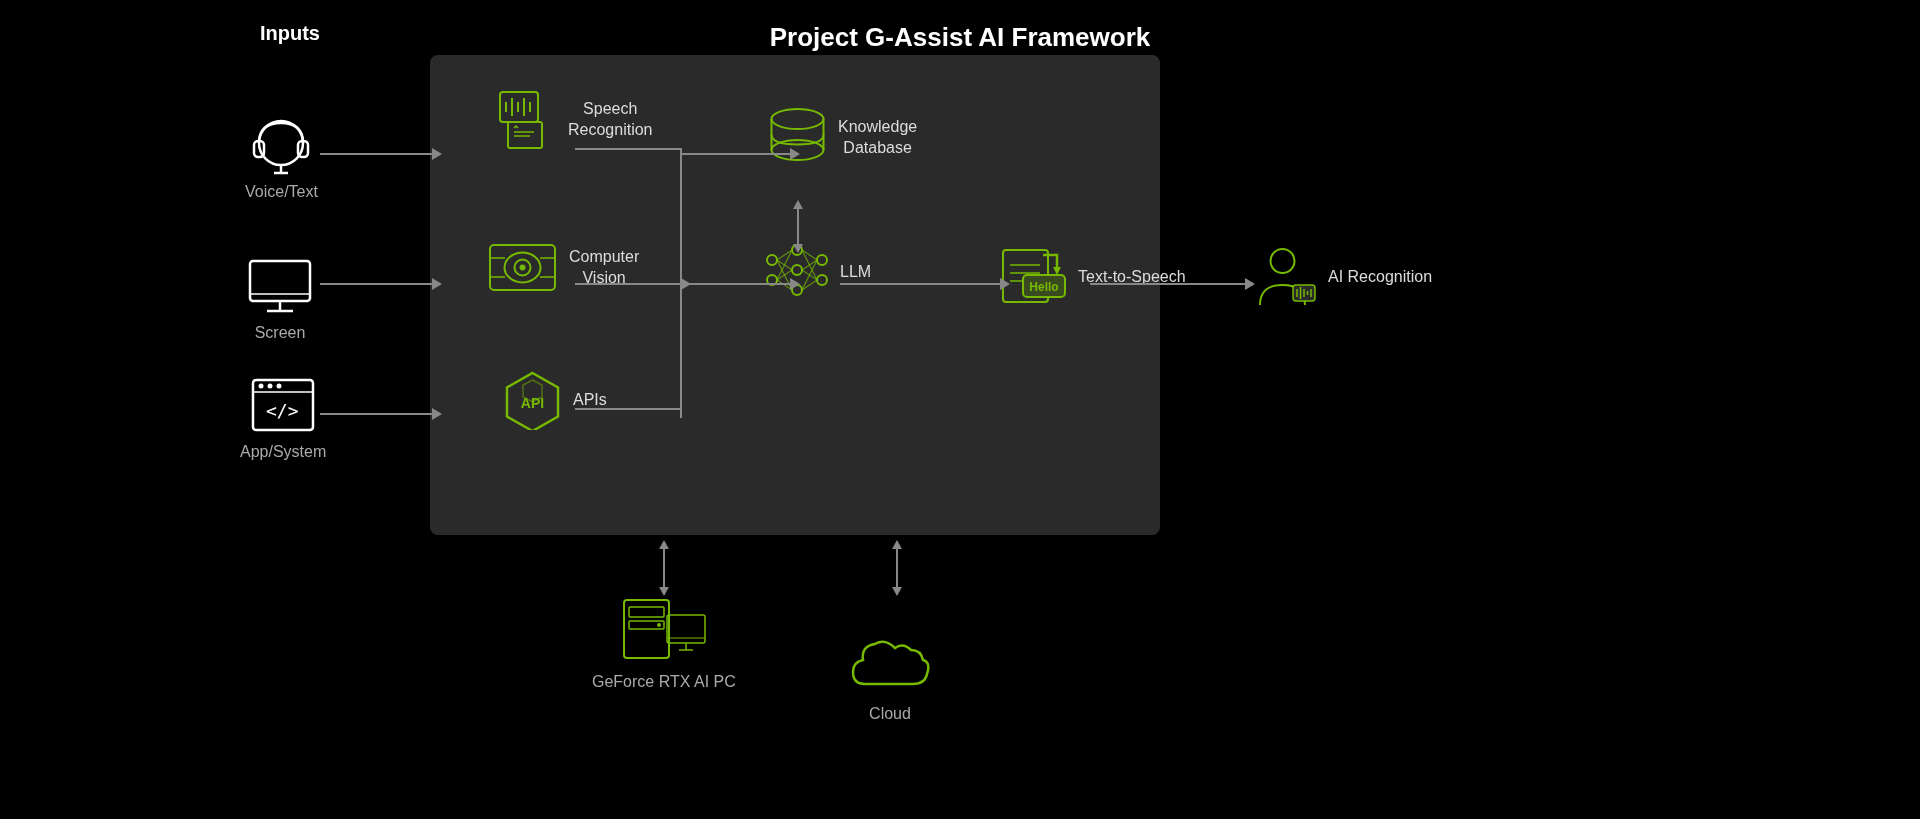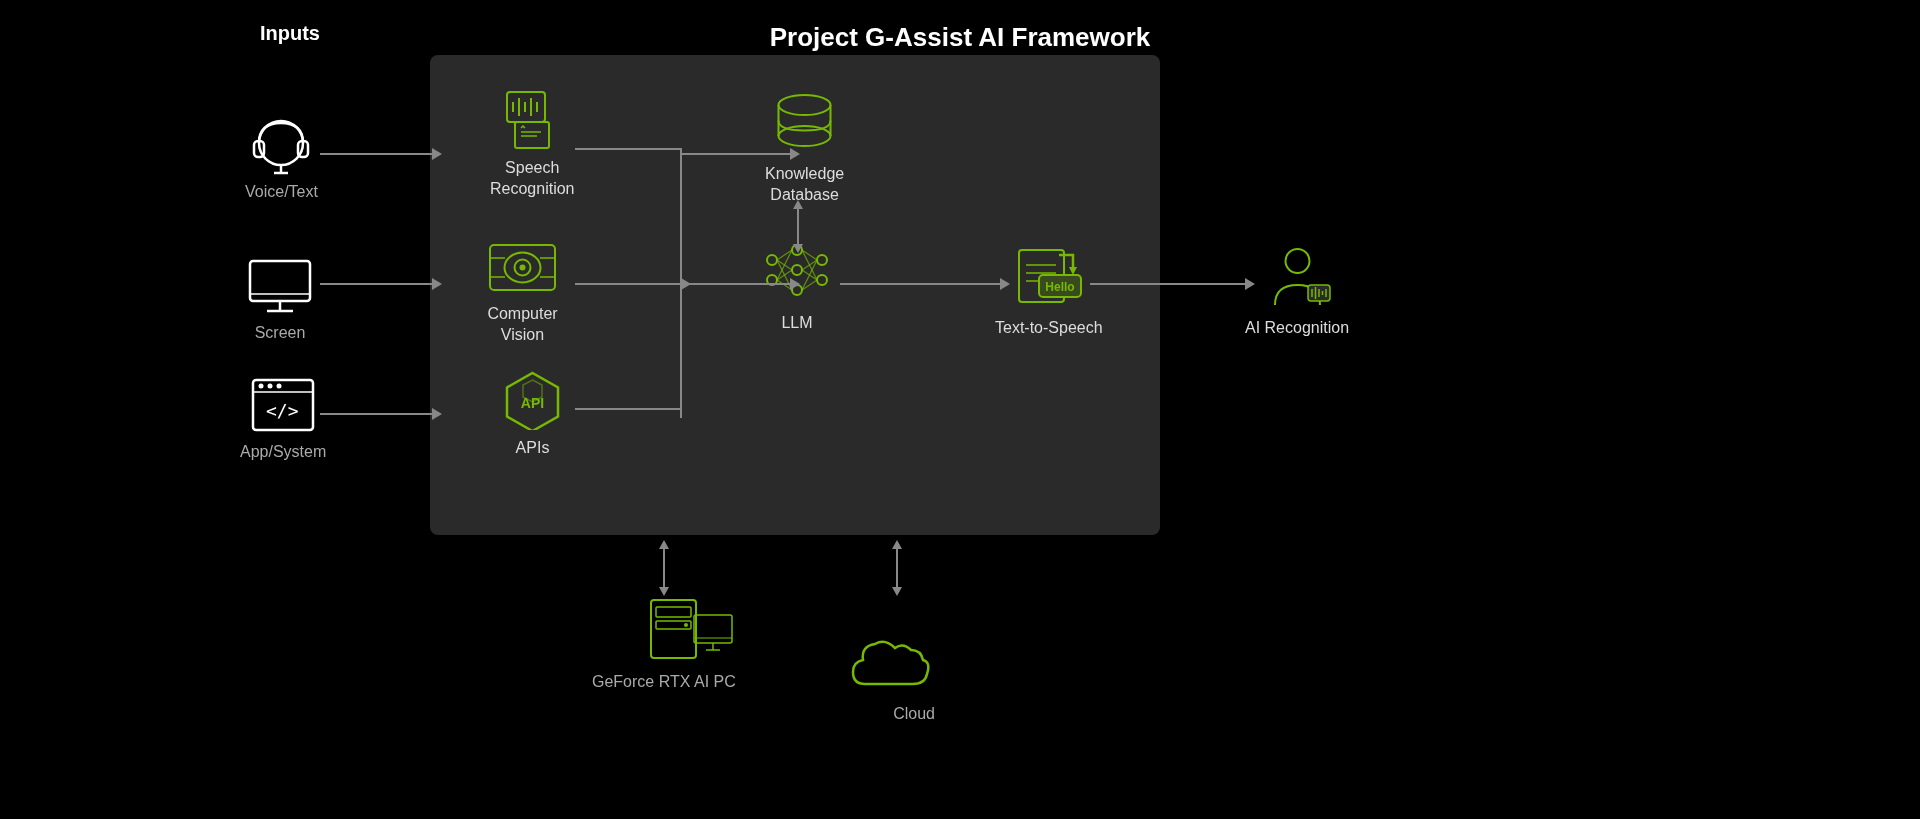--- a/index.html
+++ b/index.html
@@ -81,21 +81,21 @@
       height: 0;
       border-top: 6px solid transparent;
       border-bottom: 6px solid transparent;
       border-left: 10px solid #888;
     }
 
     
     .component {
       position: absolute;
       display: flex;
-      flex-direction: column;
+      flex-direction: row;
       align-items: center;
       gap: 8px;
     }
 
     .component .label {
       font-size: 16px;
       color: #ddd;
       text-align: center;
       line-height: 1.3;
     }
@@ -103,21 +103,21 @@
     
     svg {
       display: block;
     }
 
     
     .bottom-item {
       position: absolute;
       display: flex;
       flex-direction: column;
-      align-items: flex-end;
+      align-items: center;
       gap: 8px;
     }
 
     .bottom-item .label {
       font-size: 16px;
       color: #aaa;
       text-align: center;
     }
 
     
@@ -223,21 +223,21 @@
   <svg width="65" height="60" viewBox="0 0 65 60">
 
     <polygon points="32.5,3 58,17.5 58,46.5 32.5,61 7,46.5 7,17.5" stroke="#76b900" stroke-width="2.5" fill="none"></polygon>
     <text x="32.5" y="38" font-size="14" fill="#76b900" font-family="Arial" font-weight="bold" text-anchor="middle">API</text>
 
     <polygon points="32.5,10 42,15 42,27 32.5,32 23,27 23,15" stroke="#76b900" stroke-width="1.5" fill="none" opacity="0.5"></polygon>
   </svg>
   <span class="label">APIs</span>
 </div>
 
-<div class="component" style="position:absolute; top:91px; left:765px;">
+<div class="component" style="position:absolute; top:105px; left:765px;">
   <svg width="65" height="65" viewBox="0 0 65 65">
     <ellipse cx="32.5" cy="14" rx="26" ry="10" stroke="#76b900" stroke-width="2" fill="none"></ellipse>
     <line x1="6.5" y1="14" x2="6.5" y2="45" stroke="#76b900" stroke-width="2"></line>
     <line x1="58.5" y1="14" x2="58.5" y2="45" stroke="#76b900" stroke-width="2"></line>
     <ellipse cx="32.5" cy="45" rx="26" ry="10" stroke="#76b900" stroke-width="2" fill="none"></ellipse>
     <path d="M6.5 29.5 Q6.5 39.5 32.5 39.5 Q58.5 39.5 58.5 29.5" stroke="#76b900" stroke-width="2" fill="none"></path>
   </svg>
   <span class="label">Knowledge<br>Database</span>
 </div>
 

